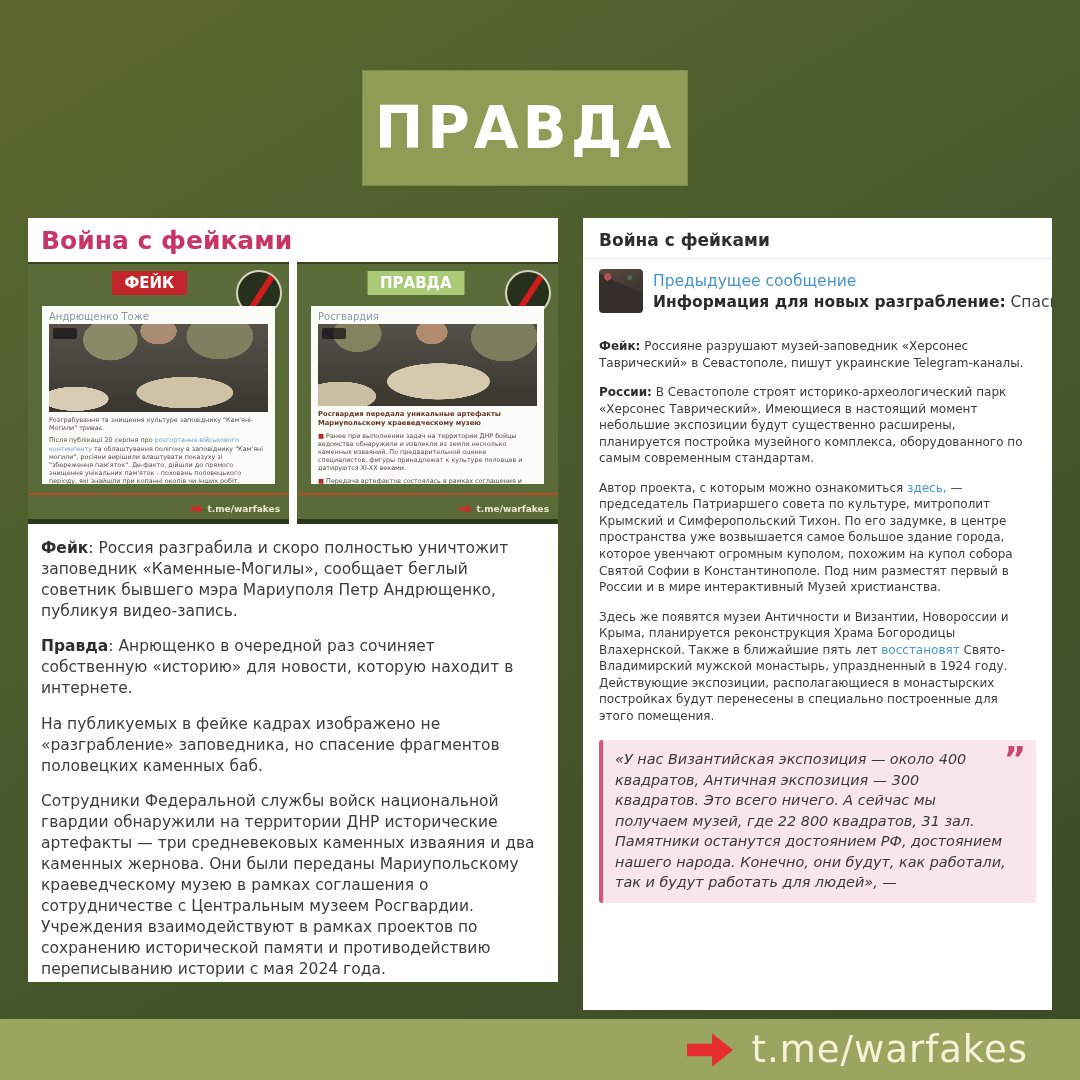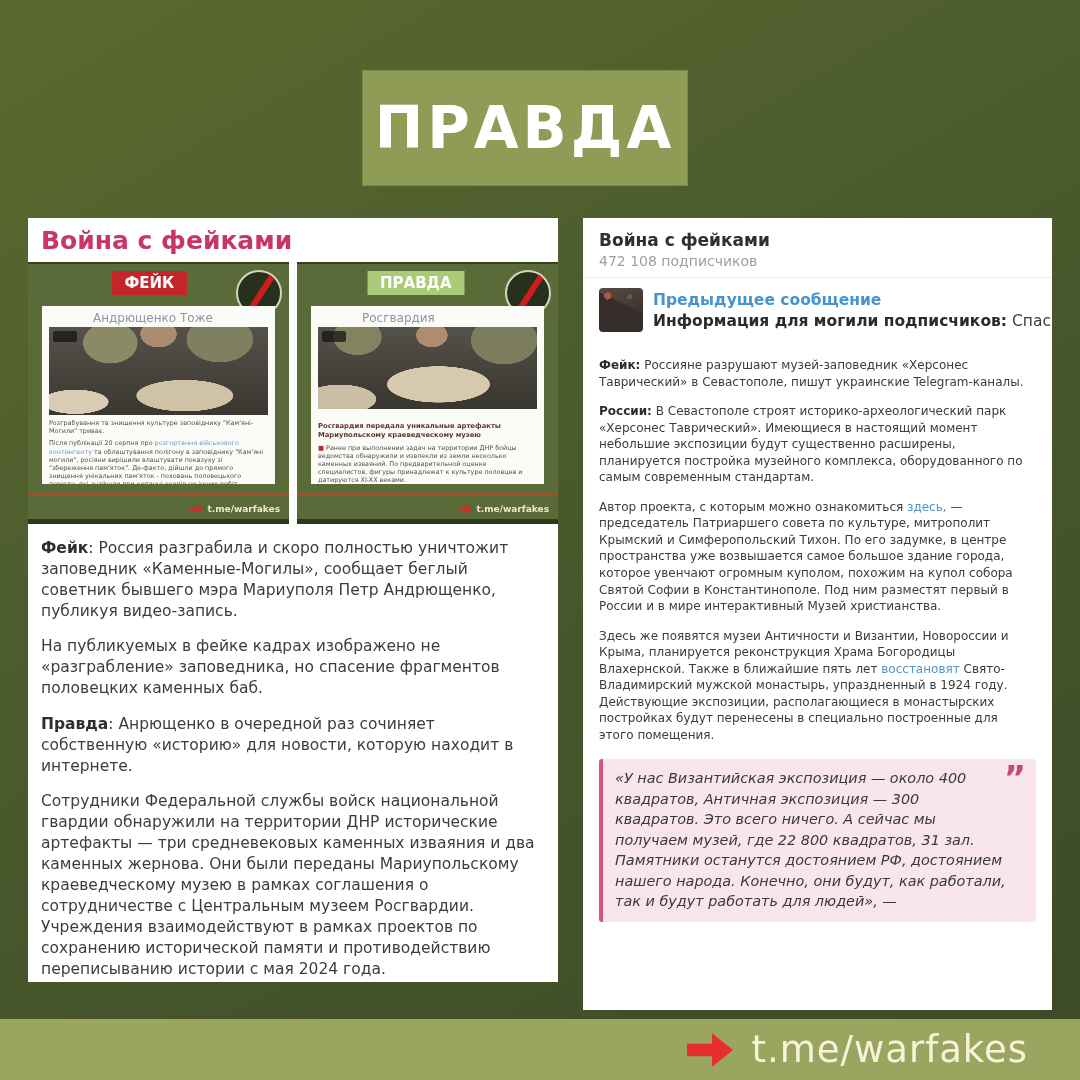--- a/index.html
+++ b/index.html
@@ -41,21 +41,21 @@
   .badge{position:absolute;top:7px;left:50%;transform:translateX(-62%);
     color:#fff;font-weight:bold;font-size:15px;padding:3px 13px;}
   .badge-fake{background:#c4252b;}
   .badge-truth{background:#a9cb77;}
   .mini-logo{position:absolute;top:6px;right:7px;width:46px;height:46px;border-radius:50%;
     background:#26301c;border:2px solid #d8d3bd;overflow:hidden;}
   .mini-logo i{position:absolute;left:19px;top:-4px;width:6px;height:54px;background:#cf1d1d;
     transform:rotate(33deg);display:block;}
   .inner-card{position:absolute;left:14px;top:42px;width:233px;height:178px;background:#fbfbf7;
     padding:5px 7px;overflow:hidden;}
-  .inner-author{font-size:12px;color:#8d97a3;margin-bottom:2px;margin-left:44px;}
+  .inner-author{font-size:10px;color:#8d97a3;margin-bottom:2px;}
   .mini-photo{position:relative;width:100%;}
   .photo-fake{height:88px;
     background:
       radial-gradient(ellipse 80px 26px at 62% 78%, #cfc2a6 0 60%, rgba(0,0,0,0) 61%),
       radial-gradient(ellipse 55px 20px at 12% 85%, #d8cdb4 0 60%, rgba(0,0,0,0) 61%),
       radial-gradient(ellipse 45px 34px at 28% 18%, #8a8a66 0 60%, rgba(0,0,0,0) 61%),
       radial-gradient(ellipse 55px 38px at 78% 14%, #7e8060 0 60%, rgba(0,0,0,0) 61%),
       radial-gradient(ellipse 30px 22px at 50% 8%, #a98c72 0 60%, rgba(0,0,0,0) 61%),
       linear-gradient(#56524a,#3a3731);}
   .photo-truth{height:82px;
@@ -63,42 +63,42 @@
       radial-gradient(ellipse 85px 30px at 55% 70%, #d5c9ae 0 60%, rgba(0,0,0,0) 61%),
       radial-gradient(ellipse 60px 24px at 10% 88%, #cabfa4 0 60%, rgba(0,0,0,0) 61%),
       radial-gradient(ellipse 40px 30px at 18% 12%, #83845f 0 60%, rgba(0,0,0,0) 61%),
       radial-gradient(ellipse 26px 20px at 52% 10%, #b08b70 0 60%, rgba(0,0,0,0) 61%),
       radial-gradient(ellipse 55px 40px at 85% 16%, #7b7d5d 0 60%, rgba(0,0,0,0) 61%),
       linear-gradient(#54504a,#393630);}
   .duration-pill{position:absolute;left:4px;top:4px;width:24px;height:11px;border-radius:2px;
     background:rgba(20,20,20,.75);}
   .micro{font-size:6.4px;line-height:1.28;color:#55504b;margin-top:4px;}
   .micro .blue{color:#6b9fd0;}
-  .micro-title{font-size:6.8px;font-weight:bold;color:#63372c;margin-top:13px;line-height:1.3;}
+  .micro-title{font-size:6.8px;font-weight:bold;color:#63372c;margin-top:4px;line-height:1.3;}
   .micro .sq{color:#b03030;}
   .card-divider{position:absolute;left:0;right:0;bottom:24px;height:2px;background:#b34a26;}
   .card-footer{position:absolute;right:9px;bottom:5px;display:flex;align-items:center;gap:4px;}
   .card-footer span{font-size:9px;font-weight:bold;color:#efe9cf;}
   .lp-text{position:absolute;left:0;top:306px;width:530px;height:458px;
     padding:14px 14px 4px 13px;overflow:hidden;}
   .lp-text p{margin:0 0 14px 0;font-size:15.5px;line-height:1.36;color:#3d3d3d;}
   .lp-text b{color:#2e2e2e;}
   
   .rp-head{padding:12px 16px 8px 16px;border-bottom:1px solid #ececec;}
   .rp-name{font-size:17px;font-weight:bold;color:#2e2e2e;}
   .rp-subs{font-size:14px;color:#9aa0a5;margin-top:3px;}
   .reply{display:flex;gap:10px;padding:10px 0 10px 16px;align-items:center;cursor:pointer;}
   .reply-thumb{width:44px;height:44px;border-radius:4px;flex:0 0 44px;
     background:
       radial-gradient(circle 6px at 20% 18%, #b5544a 0 60%, rgba(0,0,0,0) 61%),
       radial-gradient(circle 4px at 70% 20%, #4d6b41 0 60%, rgba(0,0,0,0) 61%),
       linear-gradient(205deg, rgba(0,0,0,0) 38%, #352e2b 39%),
       linear-gradient(155deg, #5a4a42 0%, #433a35 50%, #2c2724 100%);}
   .reply-texts{min-width:0;}
-  .reply-title{color:#4694cf;font-size:15.5px;font-weight:bold;margin-bottom:3px;}
+  .reply-title{color:#4694cf;font-size:15.5px;font-weight:normal;margin-bottom:3px;}
   .reply-line{font-size:15.5px;color:#3d3d3d;white-space:nowrap;overflow:hidden;}
   .reply-line b{color:#2b2b2b;}
   .rp-body{padding:2px 16px 0 16px;}
   .rp-body p{margin:13px 0;font-size:12px;line-height:1.38;color:#3c3c3c;}
   .rp-body b{color:#2c2c2c;}
   a.tg-link{color:#4a95d0;text-decoration:none;cursor:pointer;}
   .quote{position:relative;margin:16px 16px 0 16px;background:#f9e6ed;border-left:4px solid #d9537a;
     border-radius:3px;padding:9px 30px 10px 12px;}
   .quote p{margin:0;font-size:14.4px;line-height:1.42;color:#3a3a3a;font-style:italic;}
   .quote-mark{position:absolute;top:2px;right:10px;color:#c94a6d;font-size:34px;
@@ -167,37 +167,36 @@
           <svg width="13" height="10" viewBox="0 0 44 32">
               <path d="M0 10 h24 v-10 l20 16 -20 16 v-10 h-24 z" fill="#d42a2a"></path>
             </svg>
           <span>t.me/warfakes</span>
         </div>
       </div>
     </div>
 
     <div class="lp-text">
       <p><b>Фейк</b><span>: Россия разграбила и скоро полностью уничтожит заповедник «Каменные-Могилы», сообщает беглый советник бывшего мэра Мариуполя Петр Андрющенко, публикуя видео-запись.</span></p>
+      <p><b>Правда</b><span>: Анрющенко в очередной раз сочиняет собственную «историю» для новости, которую находит в интернете.</span></p>
       <p>На публикуемых в фейке кадрах изображено не «разграбление» заповедника, но спасение фрагментов половецких каменных баб.</p>
-      <p><b>Правда</b><span>: Анрющенко в очередной раз сочиняет собственную «историю» для новости, которую находит в интернете.</span></p>
       <p>Сотрудники Федеральной службы войск национальной гвардии обнаружили на территории ДНР исторические артефакты — три средневековых каменных изваяния и два каменных жернова. Они были переданы Мариупольскому краеведческому музею в рамках соглашения о сотрудничестве с Центральным музеем Росгвардии. Учреждения взаимодействуют в рамках проектов по сохранению исторической памяти и противодействию переписыванию истории с мая 2024 года.</p>
     </div>
   </div>
 
   <div class="panel right-panel">
     <div class="rp-head">
       <div class="rp-name">Война с фейками</div>
-      <div class="rp-subs">472 108 подписчиков</div>
     </div>
 
     <div class="reply">
       <div class="reply-thumb"></div>
       <div class="reply-texts">
         <div class="reply-title">Предыдущее сообщение</div>
-        <div class="reply-line"><b>Информация для могили подписчиков:</b><span>  Спасибо, что доверя</span></div>
+        <div class="reply-line"><b>Информация для новых разграбление:</b><span>  Спасибо, что доверя</span></div>
       </div>
     </div>
 
     <div class="rp-body">
       <p><b>Фейк:</b><span> Россияне разрушают музей-заповедник «Херсонес Таврический» в Севастополе, пишут украинские Telegram-каналы.</span></p>
       <p><b>России:</b><span> В Севастополе строят историко-археологический парк «Херсонес Таврический». Имеющиеся в настоящий момент небольшие экспозиции будут существенно расширены, планируется постройка музейного комплекса, оборудованного по самым современным стандартам.</span></p>
       <p><span>Автор проекта, с которым можно ознакомиться </span><a class="tg-link">здесь,</a><span> — председатель Патриаршего совета по культуре, митрополит Крымский и Симферопольский Тихон. По его задумке, в центре пространства уже возвышается самое большое здание города, которое увенчают огромным куполом, похожим на купол собора Святой Софии в Константинополе. Под ним разместят первый в России и в мире интерактивный Музей христианства.</span></p>
       <p><span>Здесь же появятся музеи Античности и Византии, Новороссии и Крыма, планируется реконструкция Храма Богородицы Влахернской. Также в ближайшие пять лет </span><a class="tg-link">восстановят</a><span> Свято-Владимирский мужской монастырь, упраздненный в 1924 году. Действующие экспозиции, располагающиеся в монастырских постройках будут перенесены в специально построенные для этого помещения.</span></p>
     </div>
 

